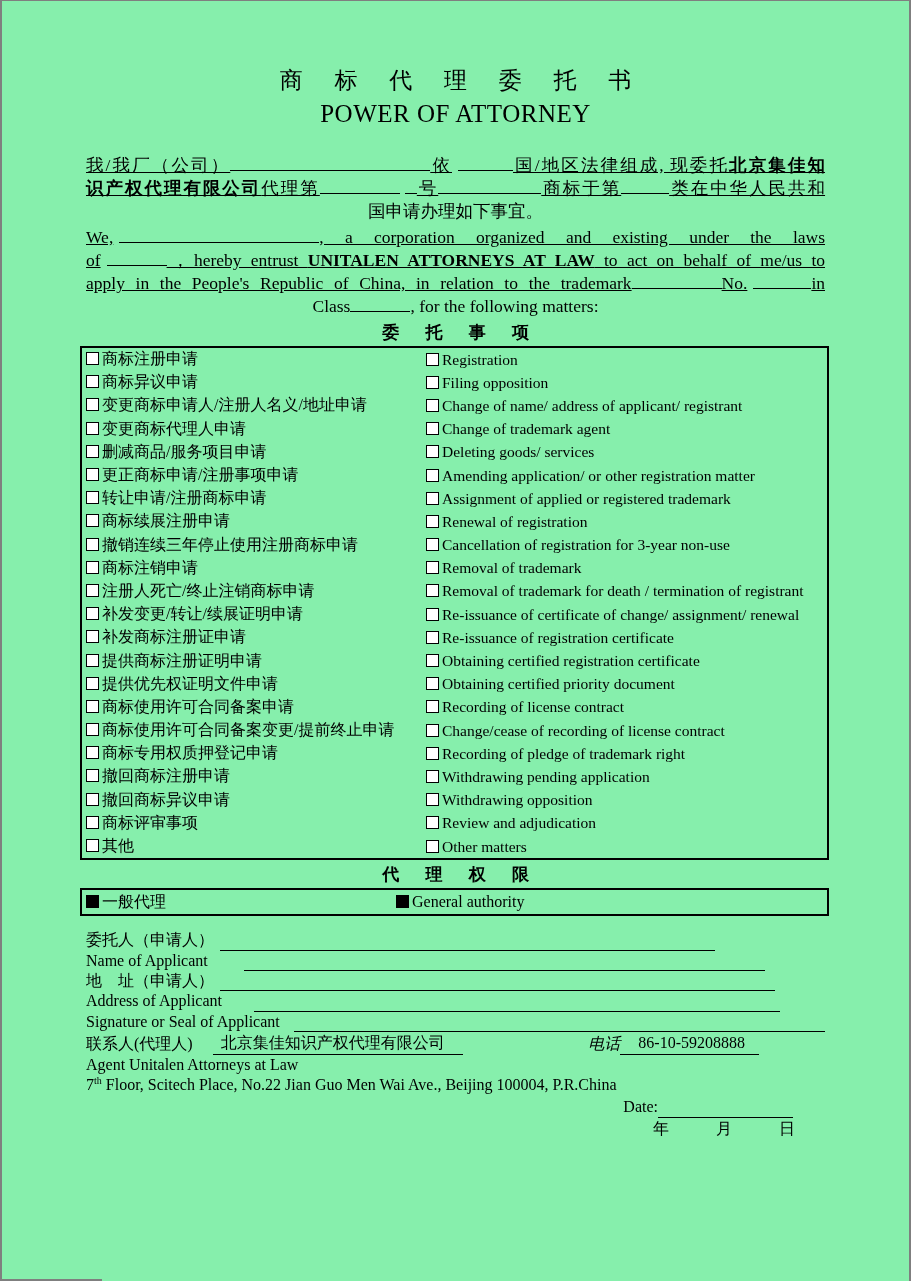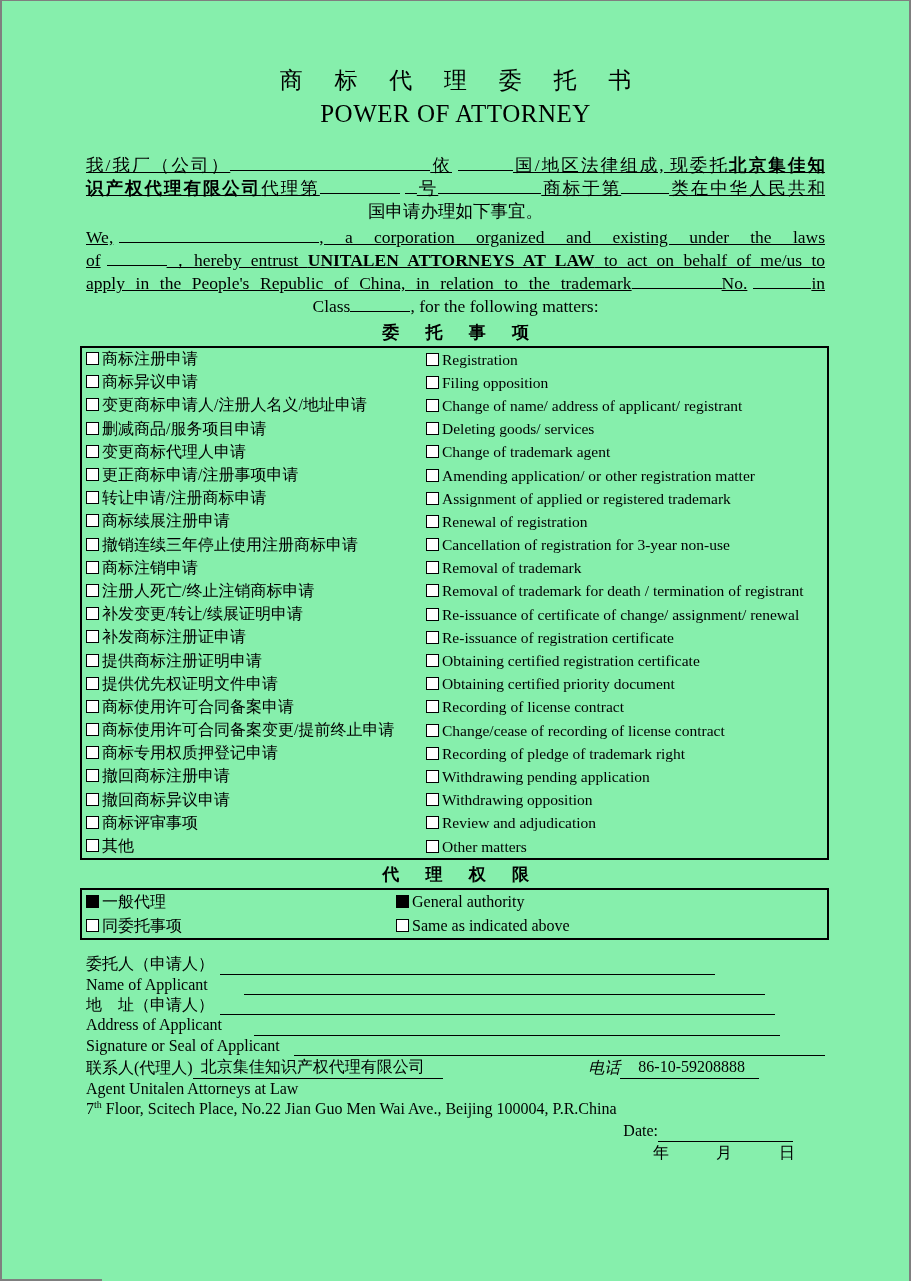--- a/index.html
+++ b/index.html
@@ -40,21 +40,21 @@
   .frow { display:flex; align-items:flex-end; height:20.4px; line-height:20.4px; }
   .frow .lab { flex:0 0 auto; white-space:nowrap; }
   .fblank { flex:1 1 auto; border-bottom:1px solid #000; height:18px; }
   .ul { border-bottom:1px solid #000; white-space:nowrap; }
   .r1 .fblank { margin-left:6px; margin-right:110px; }
   .r2 .fblank { margin-left:36px; margin-right:60px; }
   .r3 .fblank { margin-left:6px; margin-right:50px; }
   .r4 .fblank { margin-left:32px; margin-right:45px; }
   .r5 { font-size:15px; }
   .r6 .fblank { margin-left:14px; margin-right:0; }
-  .contact .ul.company { padding:0 18px 0 8px; margin-left:0; }
+  .contact .ul.company { padding:0 18px 0 8px; margin-left:20px; }
   .contact .phone-lab { margin-left:auto;font-style:italic; }
   .contact .ul.phone { padding:0 14px 0 18px; margin-right:66px; }
   .dateline { display:flex; justify-content:flex-end; align-items:flex-end; height:22px; line-height:22px; margin-right:32px; }
   .dateline .fblank { flex:0 0 135px; }
   .ymdline { text-align:right; margin-right:25px; height:22px; line-height:22px; letter-spacing:5px; }
   sup { font-size:10px; line-height:0; }
 </style>
 </head>
 <body>
 
@@ -87,26 +87,26 @@
           </tr>
       <tr>
             <td class="zh"><span class="cb"></span><span>商标异议申请</span></td>
             <td class="en"><span class="cb"></span><span>Filing opposition</span></td>
           </tr>
       <tr>
             <td class="zh"><span class="cb"></span><span>变更商标申请人/注册人名义/地址申请</span></td>
             <td class="en"><span class="cb"></span><span>Change of name/ address of applicant/ registrant</span></td>
           </tr>
       <tr>
+            <td class="zh"><span class="cb"></span><span>变更商标代理人申请</span></td>
+            <td class="en"><span class="cb"></span><span>Change of trademark agent</span></td>
+          </tr>
+      <tr>
             <td class="zh"><span class="cb"></span><span>删减商品/服务项目申请</span></td>
             <td class="en"><span class="cb"></span><span>Deleting goods/ services</span></td>
-          </tr>
-      <tr>
-            <td class="zh"><span class="cb"></span><span>变更商标代理人申请</span></td>
-            <td class="en"><span class="cb"></span><span>Change of trademark agent</span></td>
           </tr>
       <tr>
             <td class="zh"><span class="cb"></span><span>更正商标申请/注册事项申请</span></td>
             <td class="en"><span class="cb"></span><span>Amending application/ or other registration matter</span></td>
           </tr>
       <tr>
             <td class="zh"><span class="cb"></span><span>转让申请/注册商标申请</span></td>
             <td class="en"><span class="cb"></span><span>Assignment of applied or registered trademark</span></td>
           </tr>
       <tr>
@@ -173,24 +173,20 @@
       </table>
 
     <div class="sec-head">代 理 权 限</div>
 
     <table class="box auth">
       <tbody>
           <tr>
             <td class="zh"><span class="cb filled"></span><span>一般代理</span></td>
             <td class="en"><span class="cb filled"></span><span>General authority</span></td>
           </tr>
-      <tr>
-            <td class="zh"><span class="cb"></span><span>同委托事项</span></td>
-            <td class="en"><span class="cb"></span><span>Same as indicated above</span></td>
-          </tr>
     </tbody>
       </table>
 
     <div class="fields">
       <div class="frow r1">
           <span class="lab">委托人（申请人）</span>
           <span class="fblank"></span>
         </div>
       <div class="frow r2">
           <span class="lab">Name of Applicant</span>

